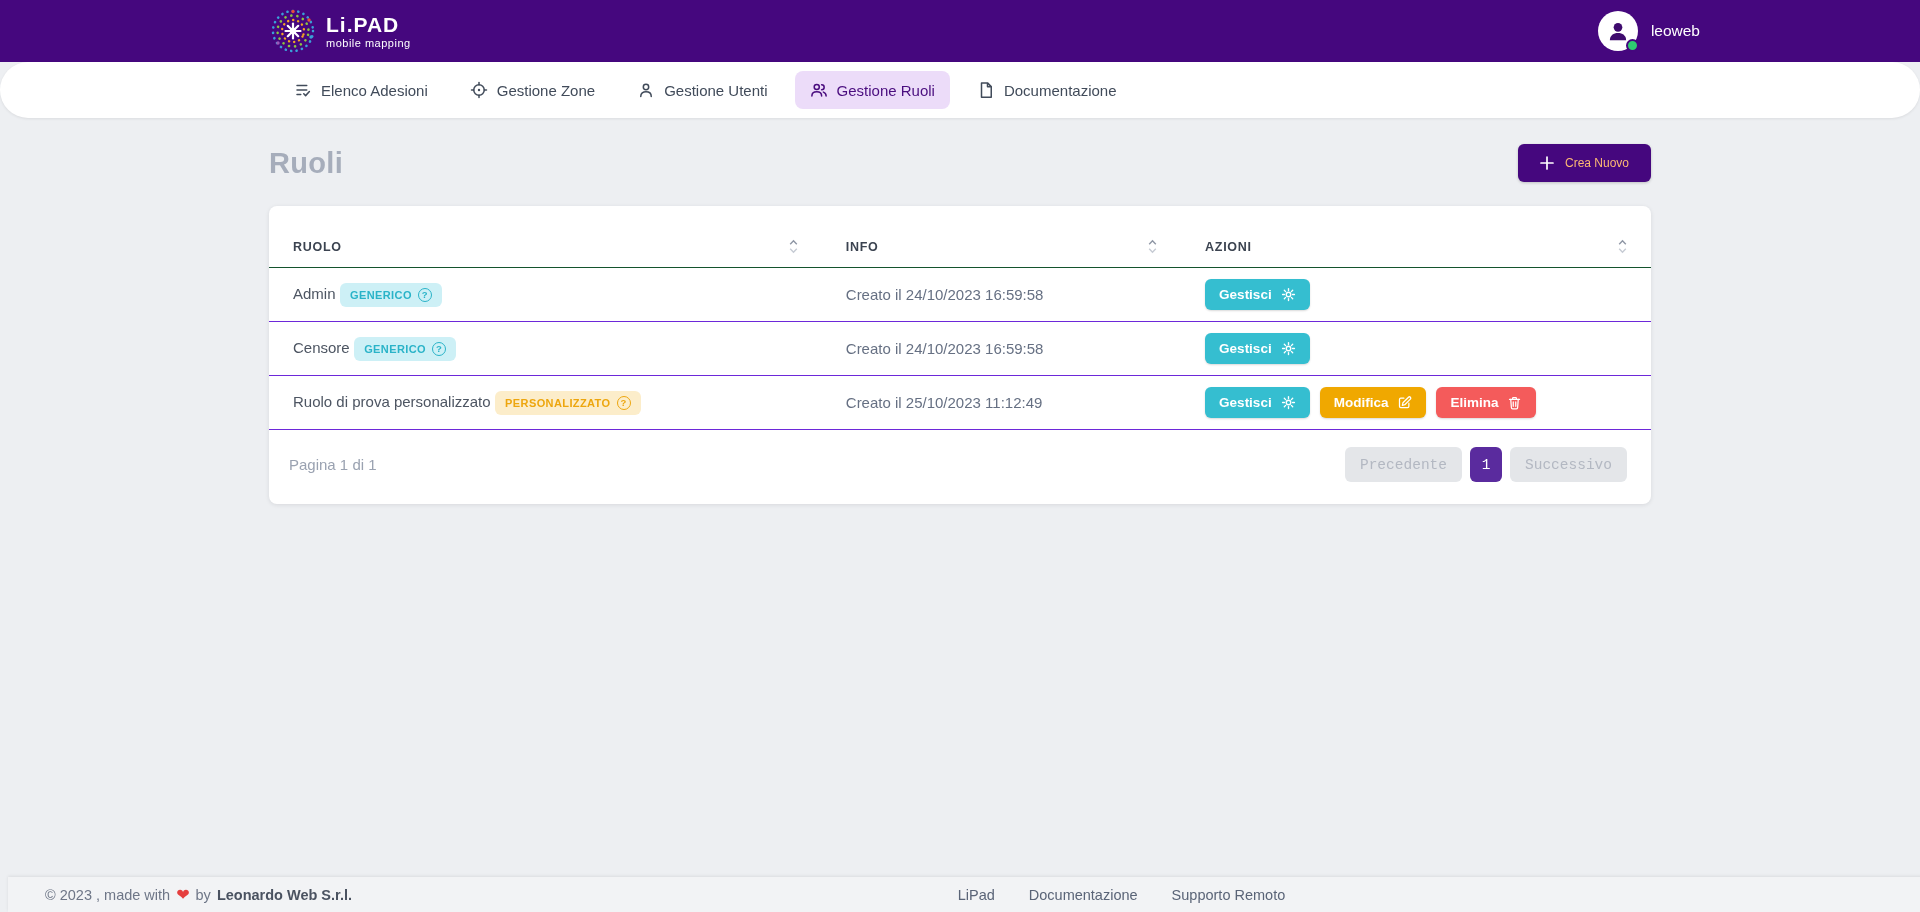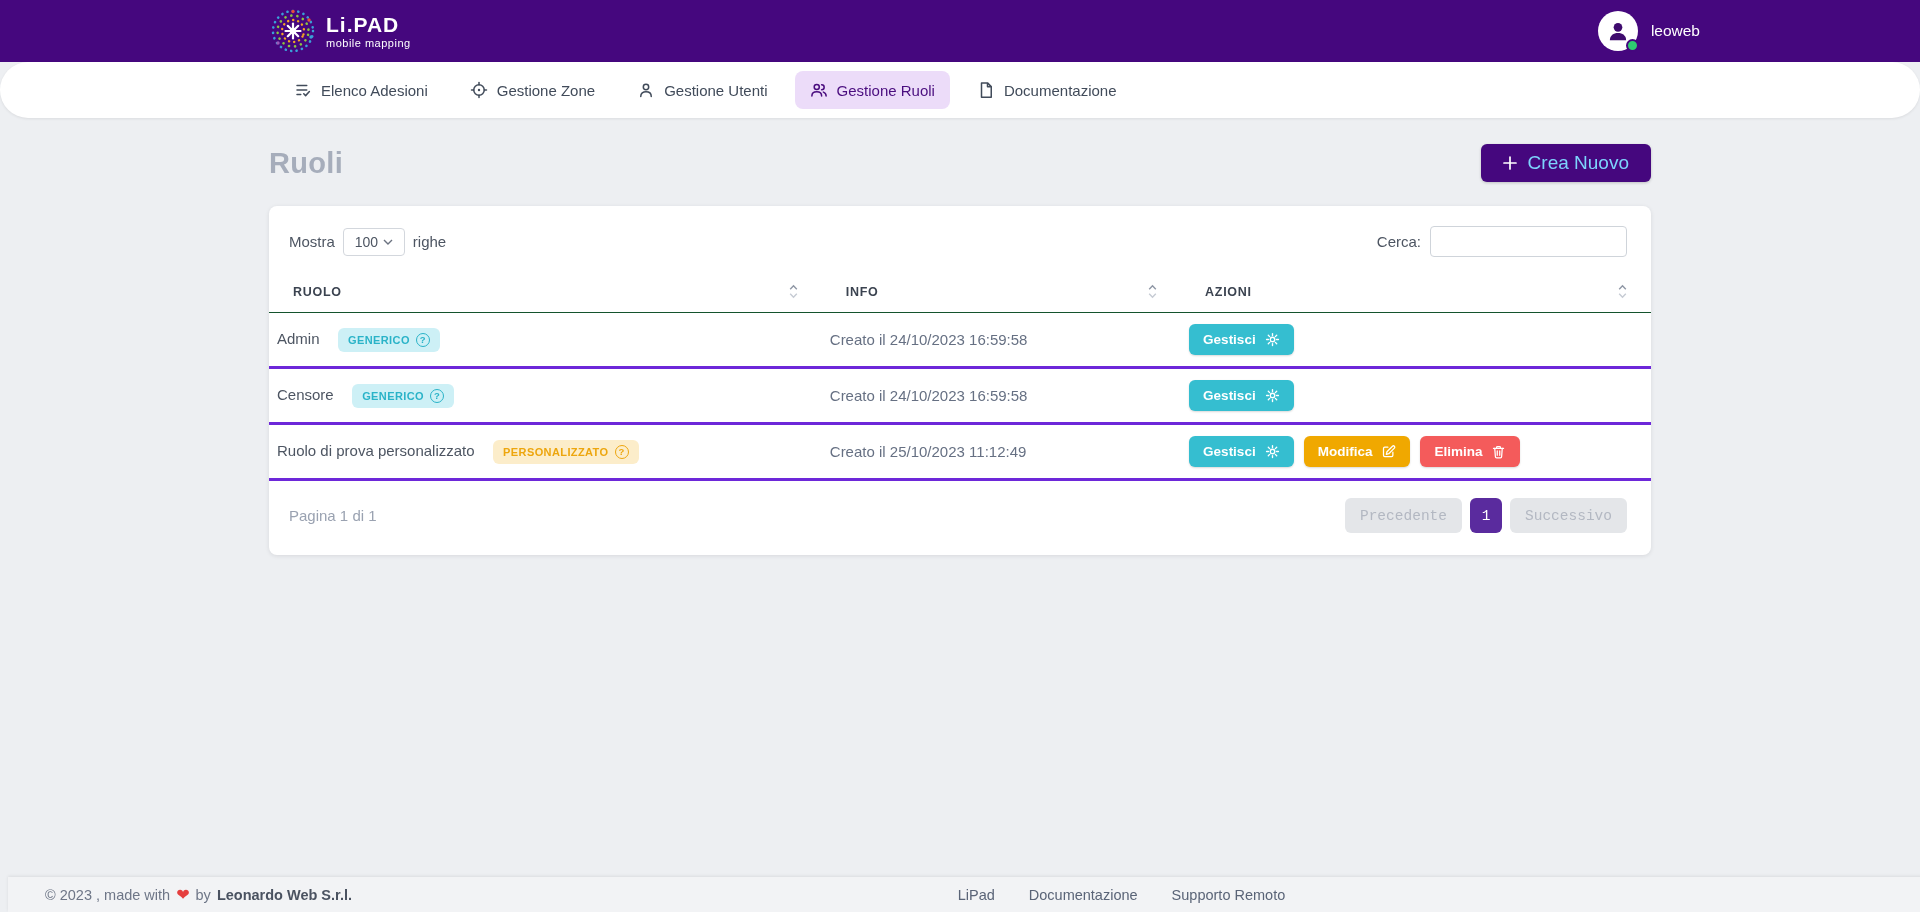--- a/index.html
+++ b/index.html
@@ -27,42 +27,42 @@
   .nav { height:56px; background:#fff; box-shadow:0 1px 3px rgba(0,0,0,.08); position:relative; z-index:2;border-radius:28px; }
   .nav-inner { width:1382px; margin:0 auto; height:100%; display:flex; align-items:center; gap:12px; padding-left:10px; }
   .nav-item { display:flex; align-items:center; gap:9px; padding:10px 15px; border-radius:8px;
               color:#414b5a; font-size:15px; cursor:pointer; white-space:nowrap; }
   .nav-item svg { width:18px; height:18px; stroke:currentColor; }
   .nav-item.active { background:#ecdcf9; color:#4a0d7f; font-weight:500; }
   
   .main { width:1382px; margin:0 auto; }
   .title-row { display:flex; justify-content:space-between; align-items:center; margin-top:26px; margin-bottom:24px; }
   .page-title { font-size:29px; font-weight:700; color:#a6adbb; letter-spacing:.3px; }
-  .create-btn { display:flex; align-items:center; gap:11px; background:#45077e; color:#7dd3fc;
-                border:none; border-radius:6px; height:38px; padding:0 22px; font-size:19px;
+  .create-btn { display:flex; align-items:center; gap:11px; background:#45077e; color:#fdba74;
+                border:none; border-radius:6px; height:38px; padding:0 22px; font-size:12px;
                 cursor:pointer; box-shadow:0 1px 3px rgba(0,0,0,.2);
                 font-family:inherit; }
   .card { background:#fff; border-radius:8px; box-shadow:0 1px 4px rgba(25,30,40,.1); padding:20px 0 12px; }
   .controls-row { display:flex; justify-content:space-between; align-items:center; padding:0 24px 0 20px; margin-bottom:14px; }
   .show-group { display:flex; align-items:center; gap:8px; color:#4d5562; font-size:15px; }
   .select-box { border:1px solid #d3d7dd; border-radius:4px; height:28px; min-width:62px; padding:0 8px;
                 display:flex; align-items:center; justify-content:center; gap:5px; font-size:14px;
                 color:#4d5562; cursor:pointer; background:#fff; }
   .search-group { display:flex; align-items:center; gap:9px; color:#4d5562; font-size:15px; }
   .search-input { width:197px; height:31px; border:1px solid #cfd4da; border-radius:4px; padding:0 8px;
                   font-size:14px; font-family:inherit; color:#4d5562; outline:none; }
   
   table { width:100%; border-collapse:collapse; }
   col.c1 { width:40%; } col.c2 { width:26%; } col.c3 { width:34%; }
   th { text-align:left; padding:13px 24px; border-bottom:1px solid #14532d; cursor:pointer; }
   .th-inner { display:flex; justify-content:space-between; align-items:center; }
   .th-label { font-size:12.5px; font-weight:700; color:#3b4350; letter-spacing:.7px; }
-  td { padding:11px 8px; border-bottom:3px solid #6d28d9; vertical-align:middle; }
+  td { padding:11px 24px; border-bottom:1px solid #6d28d9; vertical-align:middle; }
   .role-name { color:#4d5562; font-size:15px; }
-  .badge { margin-left:14px; padding:5px 10px; border-radius:6px; font-size:11px; font-weight:700;
+  .badge { padding:5px 10px; border-radius:6px; font-size:11px; font-weight:700;
            letter-spacing:.4px; display:inline-flex; align-items:center; gap:6px; vertical-align:middle;
            cursor:pointer; }
   .badge.generic { background:#cdf0f6; color:#2ab3c8; }
   .badge.custom  { background:#fcedca; color:#eda60e; }
   .q-icon { width:14px; height:14px; border:1.4px solid currentColor; border-radius:50%;
             display:inline-flex; align-items:center; justify-content:center; font-size:9.5px; font-weight:700; }
   .cell-info { color:#667083; font-size:15px; }
   .action-btn { border:none; display:inline-flex; align-items:center; gap:9px; height:31px; padding:0 14px;
                 border-radius:6px; color:#fff; font-weight:700; font-size:13.5px; margin-right:10px;
                 cursor:pointer; box-shadow:0 1px 2px rgba(0,0,0,.15); font-family:inherit; }
@@ -179,36 +179,20 @@
     <div class="page-title">Ruoli</div>
     <button class="create-btn">
       <svg width="14" height="14" viewBox="0 0 14 14">
         <path d="M7 1v12M1 7h12" stroke="#fff" stroke-width="1.7" stroke-linecap="round"></path>
       </svg>
       <span>Crea Nuovo</span>
     </button>
   </div>
 
   <div class="card">
-    <div class="controls-row">
-      <div class="show-group">
-        <span>Mostra</span>
-        <div class="select-box">
-          <span>100</span>
-          <svg width="10" height="6" viewBox="0 0 10 6" fill="none">
-            <path d="M1 1l4 4 4-4" stroke="#6b7280" stroke-width="1.4"></path>
-          </svg>
-        </div>
-        <span>righe</span>
-      </div>
-      <div class="search-group">
-        <span>Cerca:</span>
-        <input class="search-input" type="text" value="" style="">
-      </div>
-    </div>
 
     <table>
       <colgroup>
           <col class="c1">
           <col class="c2">
           <col class="c3">
         </colgroup>
       <thead>
         <tr>
           <th>

